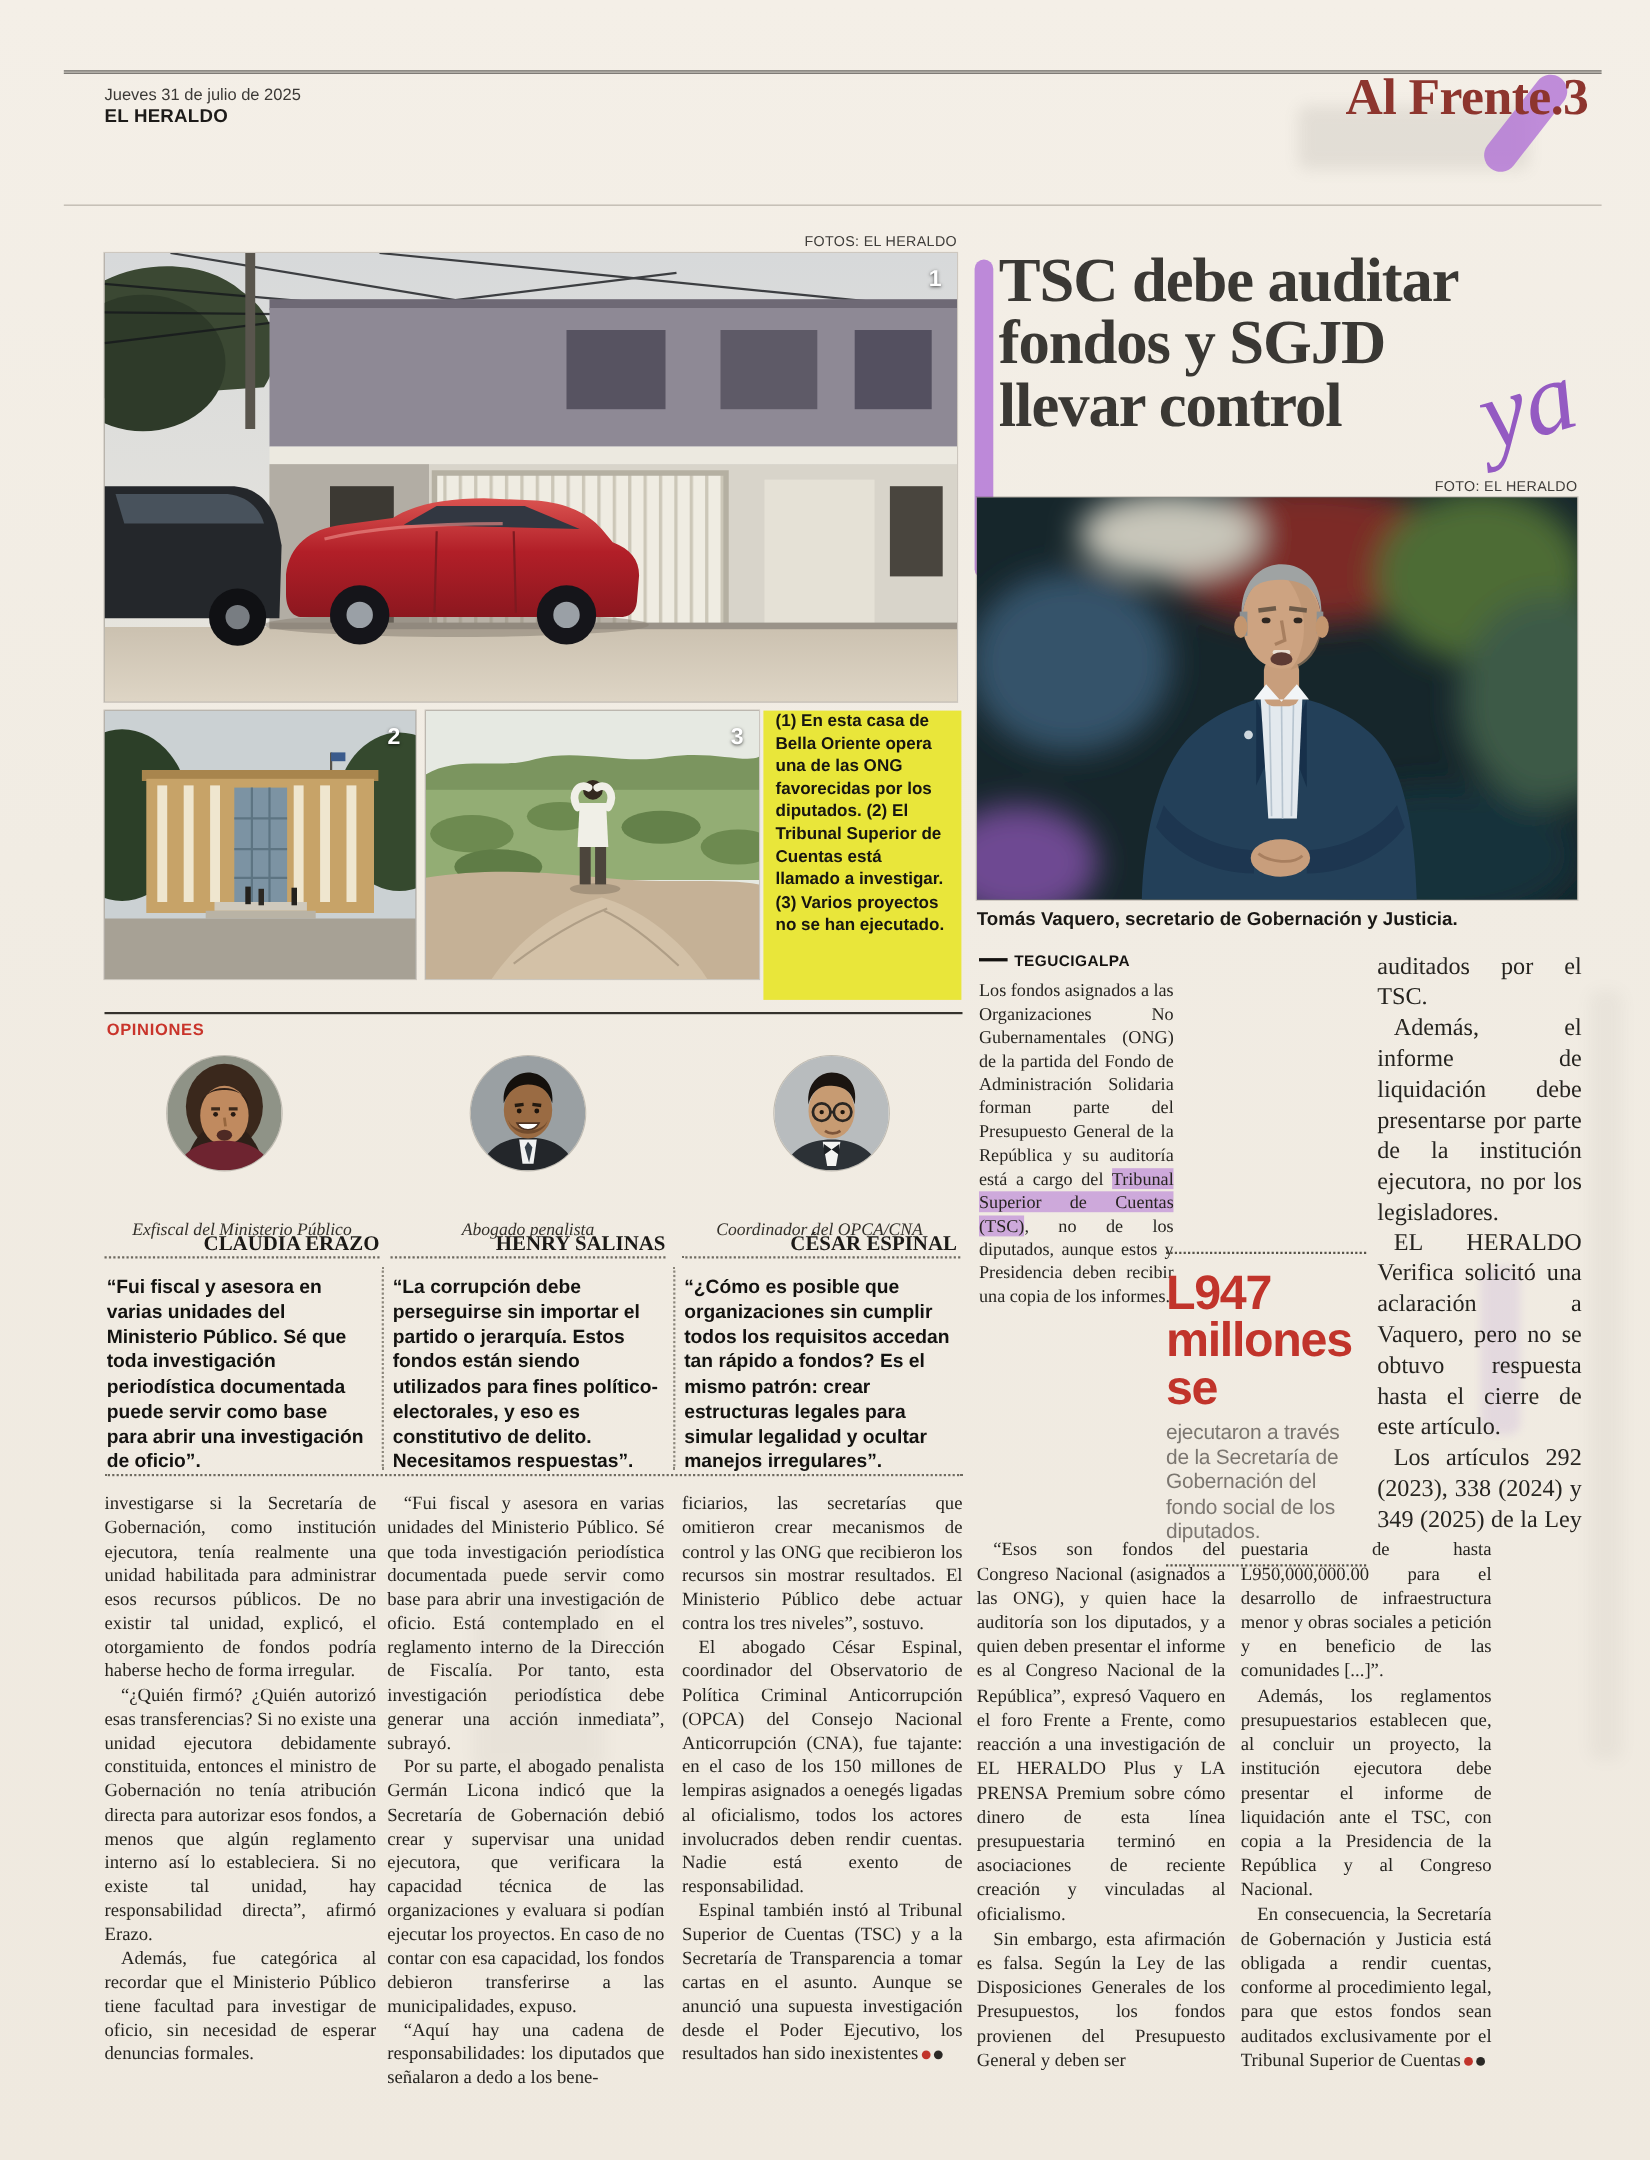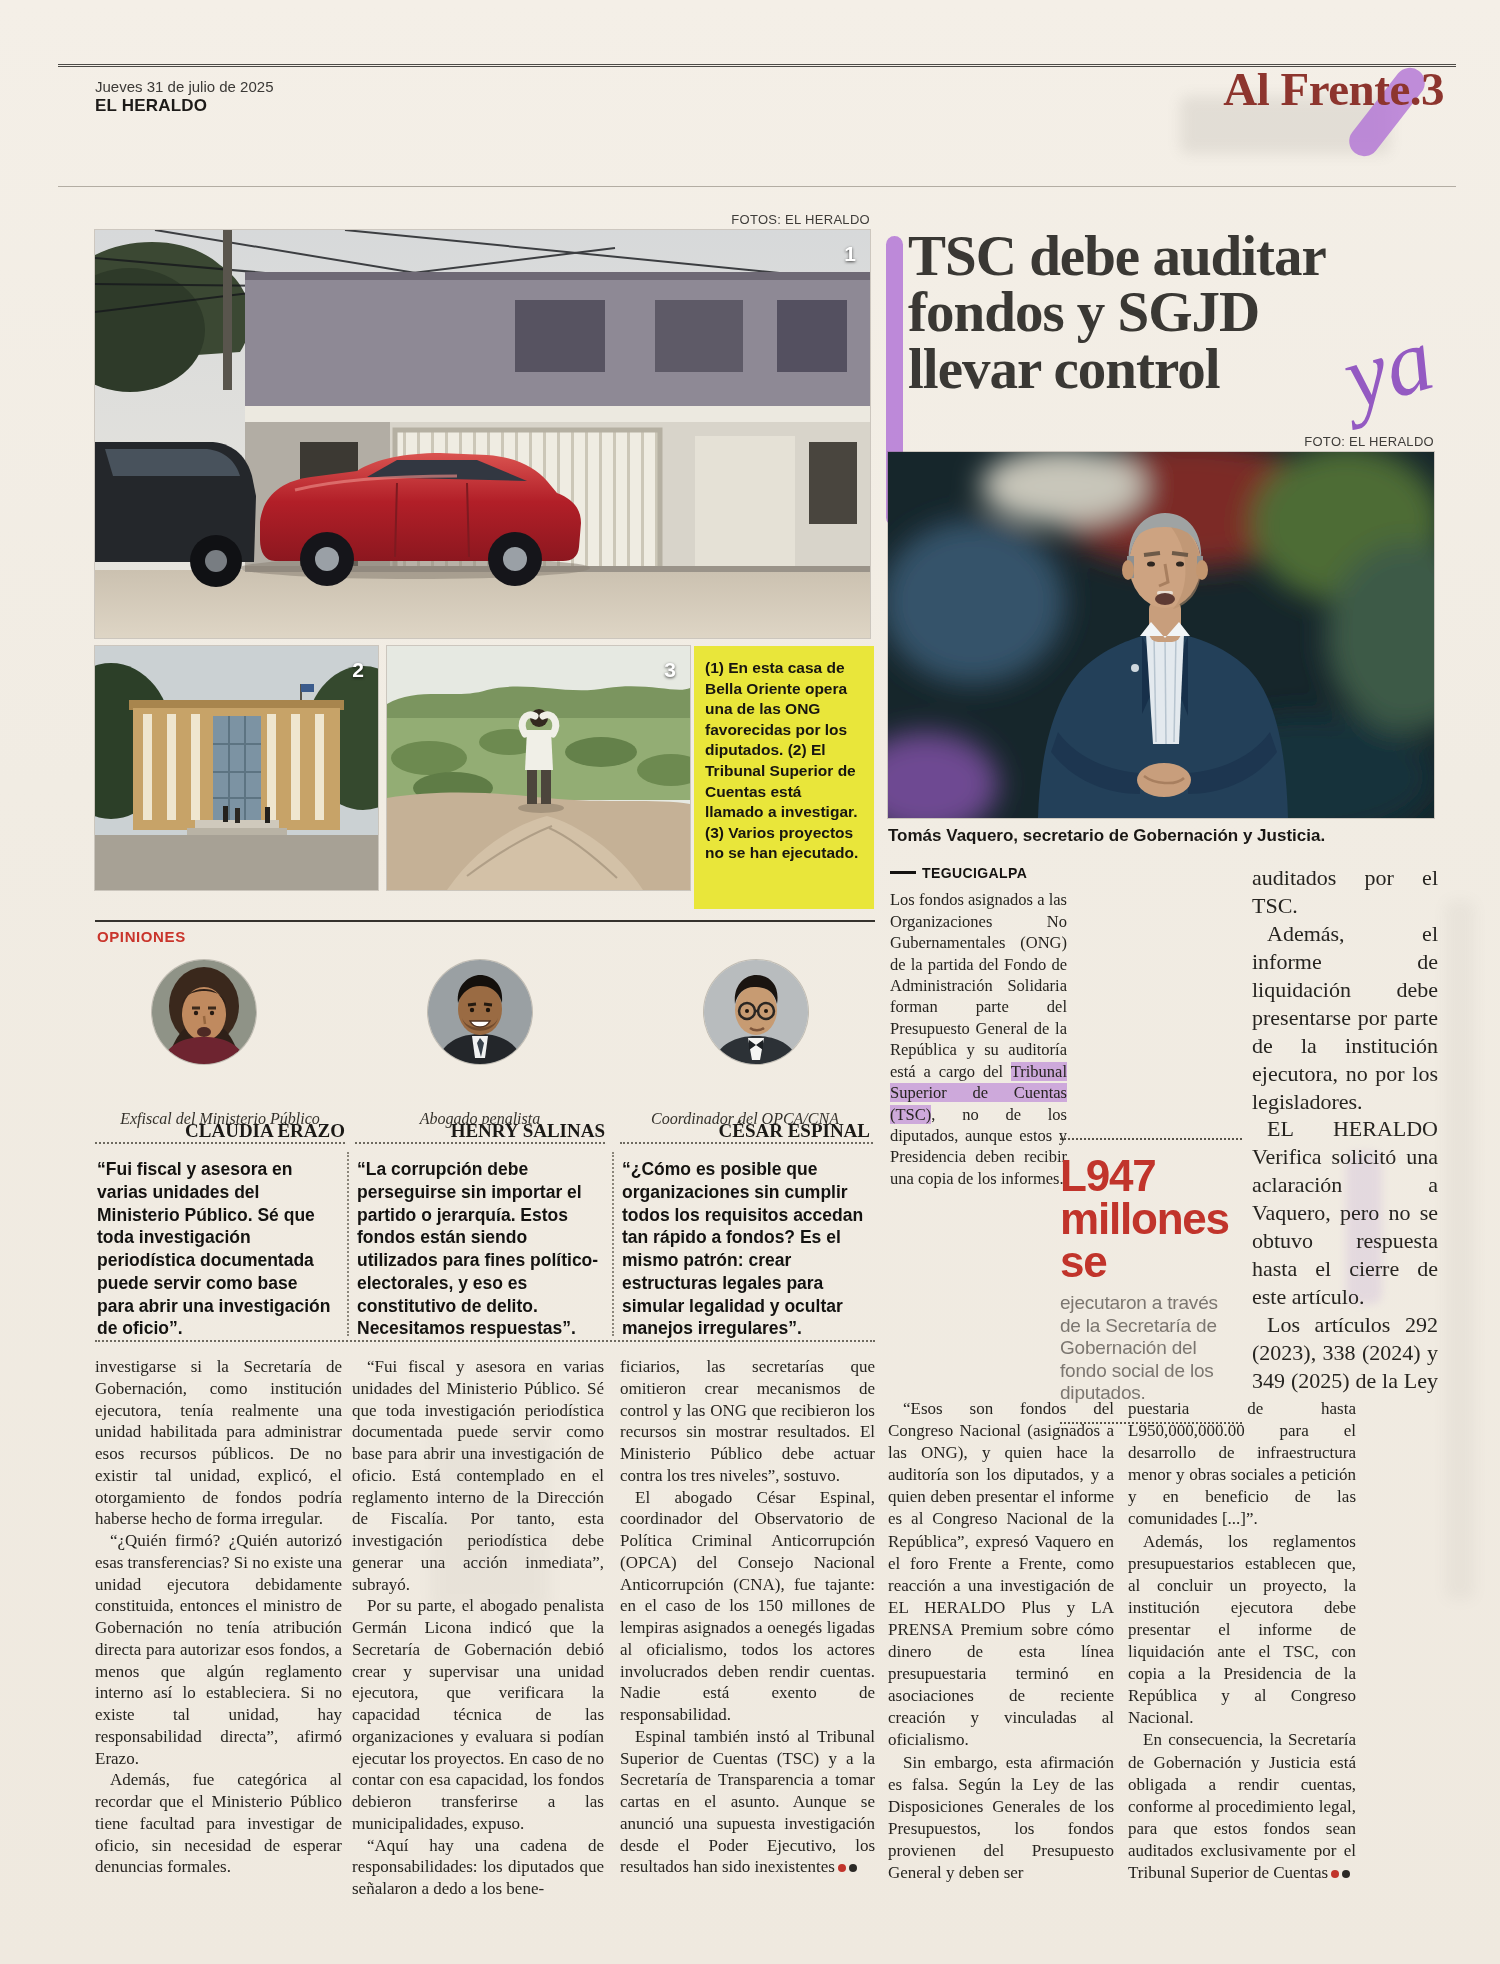--- a/index.html
+++ b/index.html
@@ -25,21 +25,21 @@
   .ghost{background:#6b675f;filter:blur(7px);opacity:.12;border-radius:8px;}
 
   
   .photo{position:absolute;overflow:hidden;background:#9a958c;box-shadow:0 0 0 1px rgba(90,85,75,.25);}
   .photo svg{display:block;width:100%;height:100%;}
   .badge{position:absolute;top:12px;right:14px;color:#fff;font-family:"Liberation Sans",sans-serif;
     font-weight:bold;font-size:21px;text-shadow:0 1px 3px rgba(0,0,0,.7);}
   .photo-credit{font-family:"Liberation Sans",sans-serif;font-size:13px;color:#3f3d3a;
     letter-spacing:.3px;text-align:right;}
   .caption-yellow{left:694px;top:646px;width:180px;height:263px;background:#e9e63a;
-    box-sizing:border-box;padding:12px 11px;
+    box-sizing:border-box;padding:0 11px;
     font-family:"Liberation Sans",sans-serif;font-weight:bold;font-size:15.5px;line-height:1.33;color:#171510;}
   .vaquero-caption{left:888px;top:826px;width:546px;font-family:"Liberation Sans",sans-serif;
     font-weight:bold;font-size:17px;color:#191714;}
 
   
   .headline{left:908px;top:228px;width:480px;font-weight:bold;font-size:57px;line-height:.99;
     color:#3a3834;letter-spacing:-1px;}
   .marker-bar{left:886px;top:236px;width:17px;height:290px;background:#b173d6;opacity:.82;border-radius:9px;}
   .ya-note{left:1318px;top:292px;width:150px;height:180px;}
   .smudge{left:1346px;top:1152px;width:36px;height:152px;background:#a57fd0;opacity:.16;

